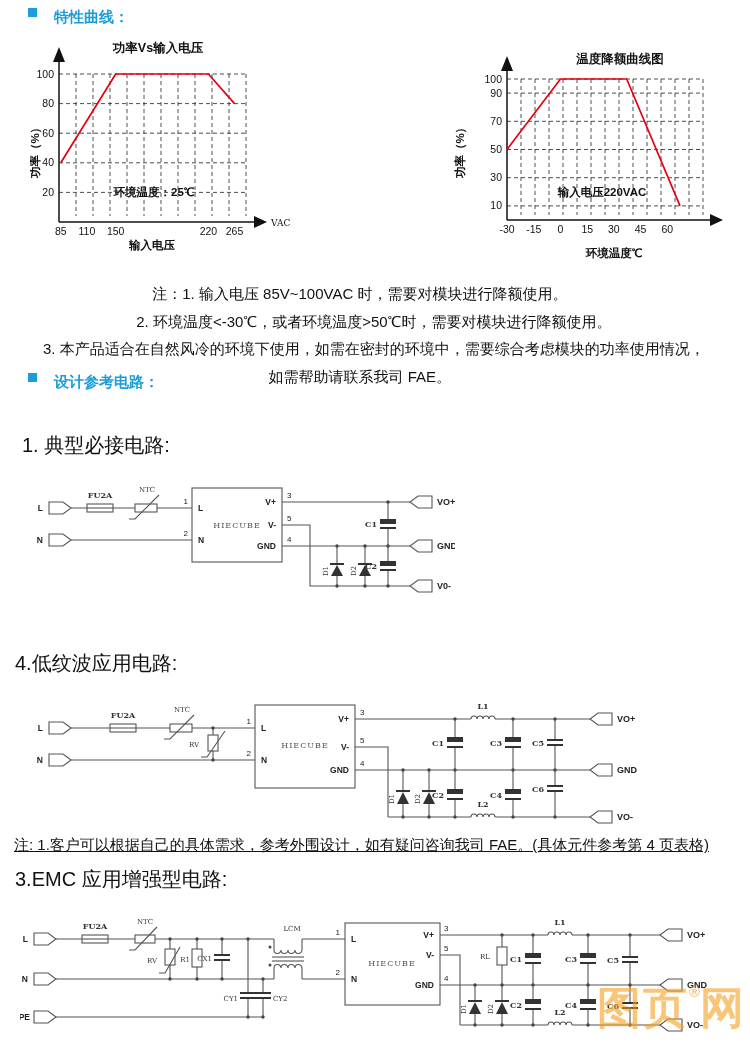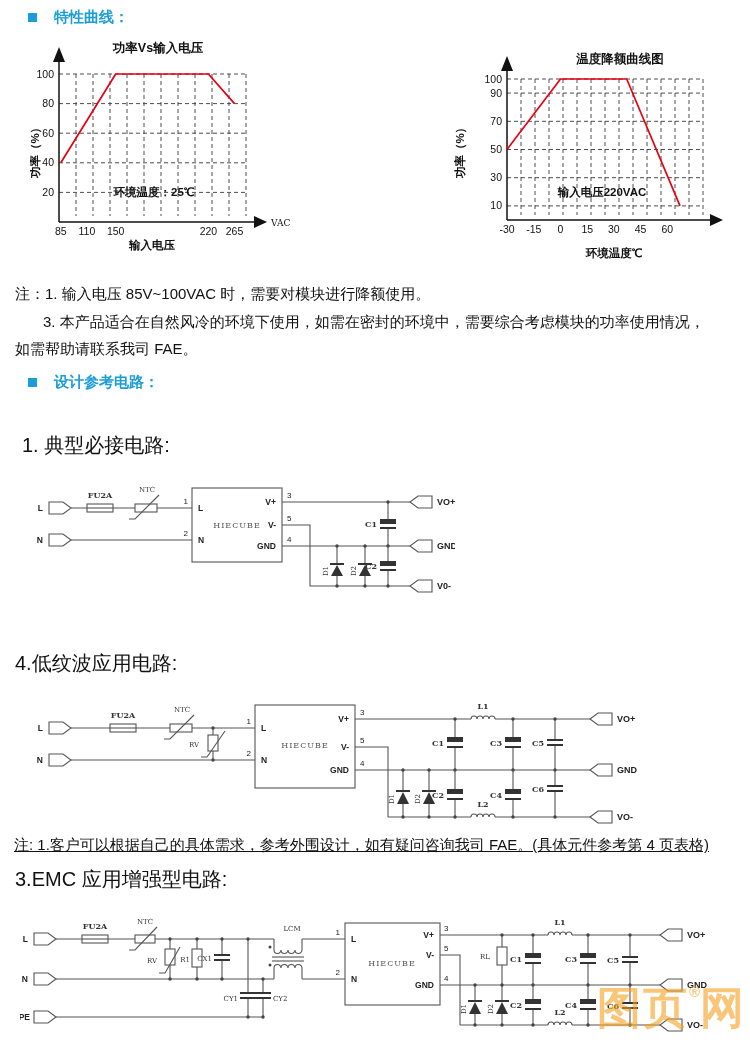--- a/index.html
+++ b/index.html
@@ -1,18 +1,18 @@
 <!DOCTYPE html>
 <html><head>
 <meta charset="utf-8">
 <style>
   html,body{margin:0;padding:0;background:#fff;}
   .page{position:relative;width:750px;height:1054px;background:#fff;overflow:hidden;
         font-family:"Liberation Sans",sans-serif;color:#111;}
-  .sec-h{position:absolute;display:flex;align-items:center;gap:17px;
+  .sec-h{position:absolute;display:flex;gap:17px;
          color:#1b9dd9;font-size:15px;font-weight:bold;}
   .sec-h .sq{width:9px;height:9px;background:#1b9dd9;flex:0 0 auto;}
   .note{position:absolute;font-size:15px;color:#111;line-height:27.5px;}
   .note div{white-space:nowrap;}
   .ind{padding-left:28px;}
   .ctitle{position:absolute;font-size:20px;color:#111;white-space:nowrap;}
   svg{position:absolute;}
   
   .grid{stroke:#3a3a3a;stroke-width:0.9;stroke-dasharray:4,3;}
   .axis{stroke:#111;stroke-width:1.5;}
@@ -124,22 +124,23 @@
       <text x="161.777" y="188" text-anchor="middle" class="tickt">30</text>
       <text x="188.518" y="188" text-anchor="middle" class="tickt">45</text>
       <text x="215.259" y="188" text-anchor="middle" class="tickt">60</text>
       <polyline points="55.0,104.5 108.5,34.0 174.7,34.0 228.0,160.9" fill="none" stroke="#e60012" stroke-width="1.7" stroke-linejoin="round"></polyline>
       <text x="168" y="18" text-anchor="middle" class="ctt">温度降额曲线图</text>
       <text transform="translate(12,105) rotate(-90)" text-anchor="middle" class="axl">功率（%）</text>
       <text x="162" y="212" text-anchor="middle" class="axl">环境温度℃</text>
       <text x="150" y="151" text-anchor="middle" class="ann">输入电压220VAC</text>
     </svg>
 
-  <div class="note" style="left:15px;top:280px;">
+  <div class="note" style="left:15px;top:280px;text-align:center;">
     <div>注：1. 输入电压 85V~100VAC 时，需要对模块进行降额使用。</div>
+    <div class="ind">2. 环境温度&lt;-30℃，或者环境温度&gt;50℃时，需要对模块进行降额使用。</div>
     <div class="ind">3. 本产品适合在自然风冷的环境下使用，如需在密封的环境中，需要综合考虑模块的功率使用情况，</div>
     <div>如需帮助请联系我司 FAE。</div>
   </div>
 
   <div class="sec-h" style="left:28px;top:373px;">
     <span class="sq"></span>
     <span>设计参考电路：</span>
   </div>
 
   <div class="ctitle" style="left:22px;top:432px;">1.  典型必接电路:</div>

